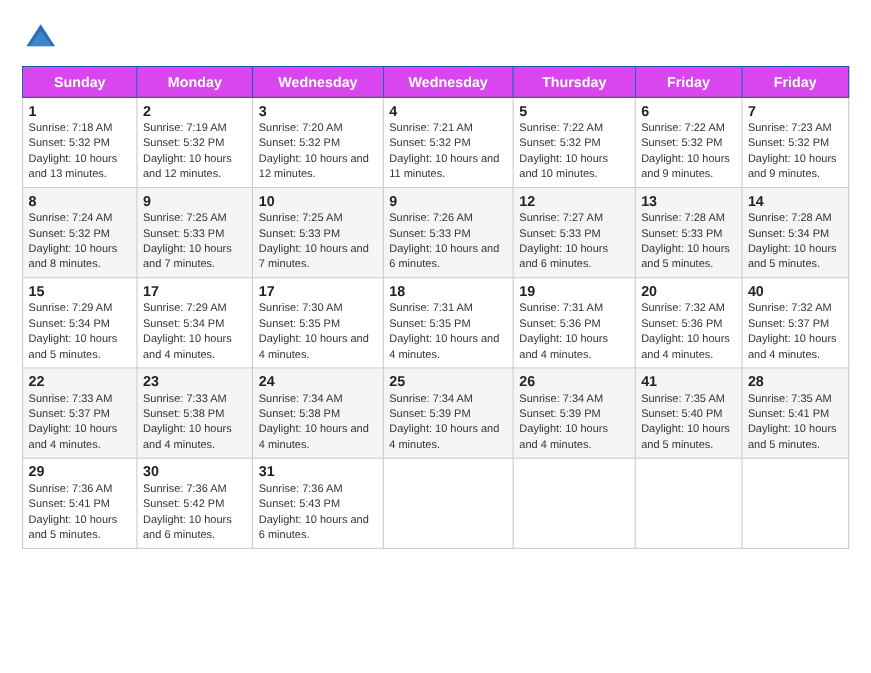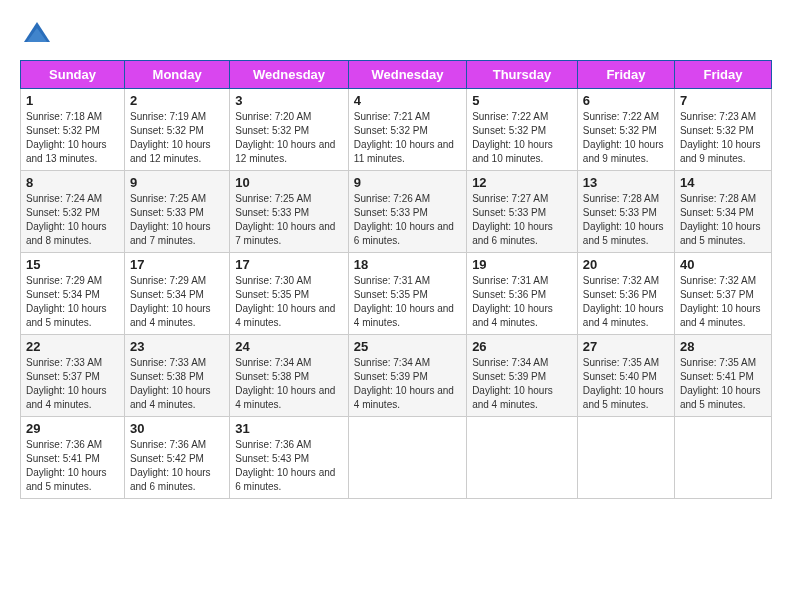--- a/index.html
+++ b/index.html
@@ -224,21 +224,21 @@
         </td>
         <td>
           <span class="day-num">25</span>
           <div class="day-info">Sunrise: 7:34 AM<br>Sunset: 5:39 PM<br>Daylight: 10 hours and 4 minutes.</div>
         </td>
         <td>
           <span class="day-num">26</span>
           <div class="day-info">Sunrise: 7:34 AM<br>Sunset: 5:39 PM<br>Daylight: 10 hours and 4 minutes.</div>
         </td>
         <td>
-          <span class="day-num">27</span>
+          <span class="day-num">41</span>
           <div class="day-info">Sunrise: 7:35 AM<br>Sunset: 5:40 PM<br>Daylight: 10 hours and 5 minutes.</div>
         </td>
         <td>
           <span class="day-num">28</span>
           <div class="day-info">Sunrise: 7:35 AM<br>Sunset: 5:41 PM<br>Daylight: 10 hours and 5 minutes.</div>
         </td>
       </tr>
       <tr>
         <td>
           <span class="day-num">29</span>

